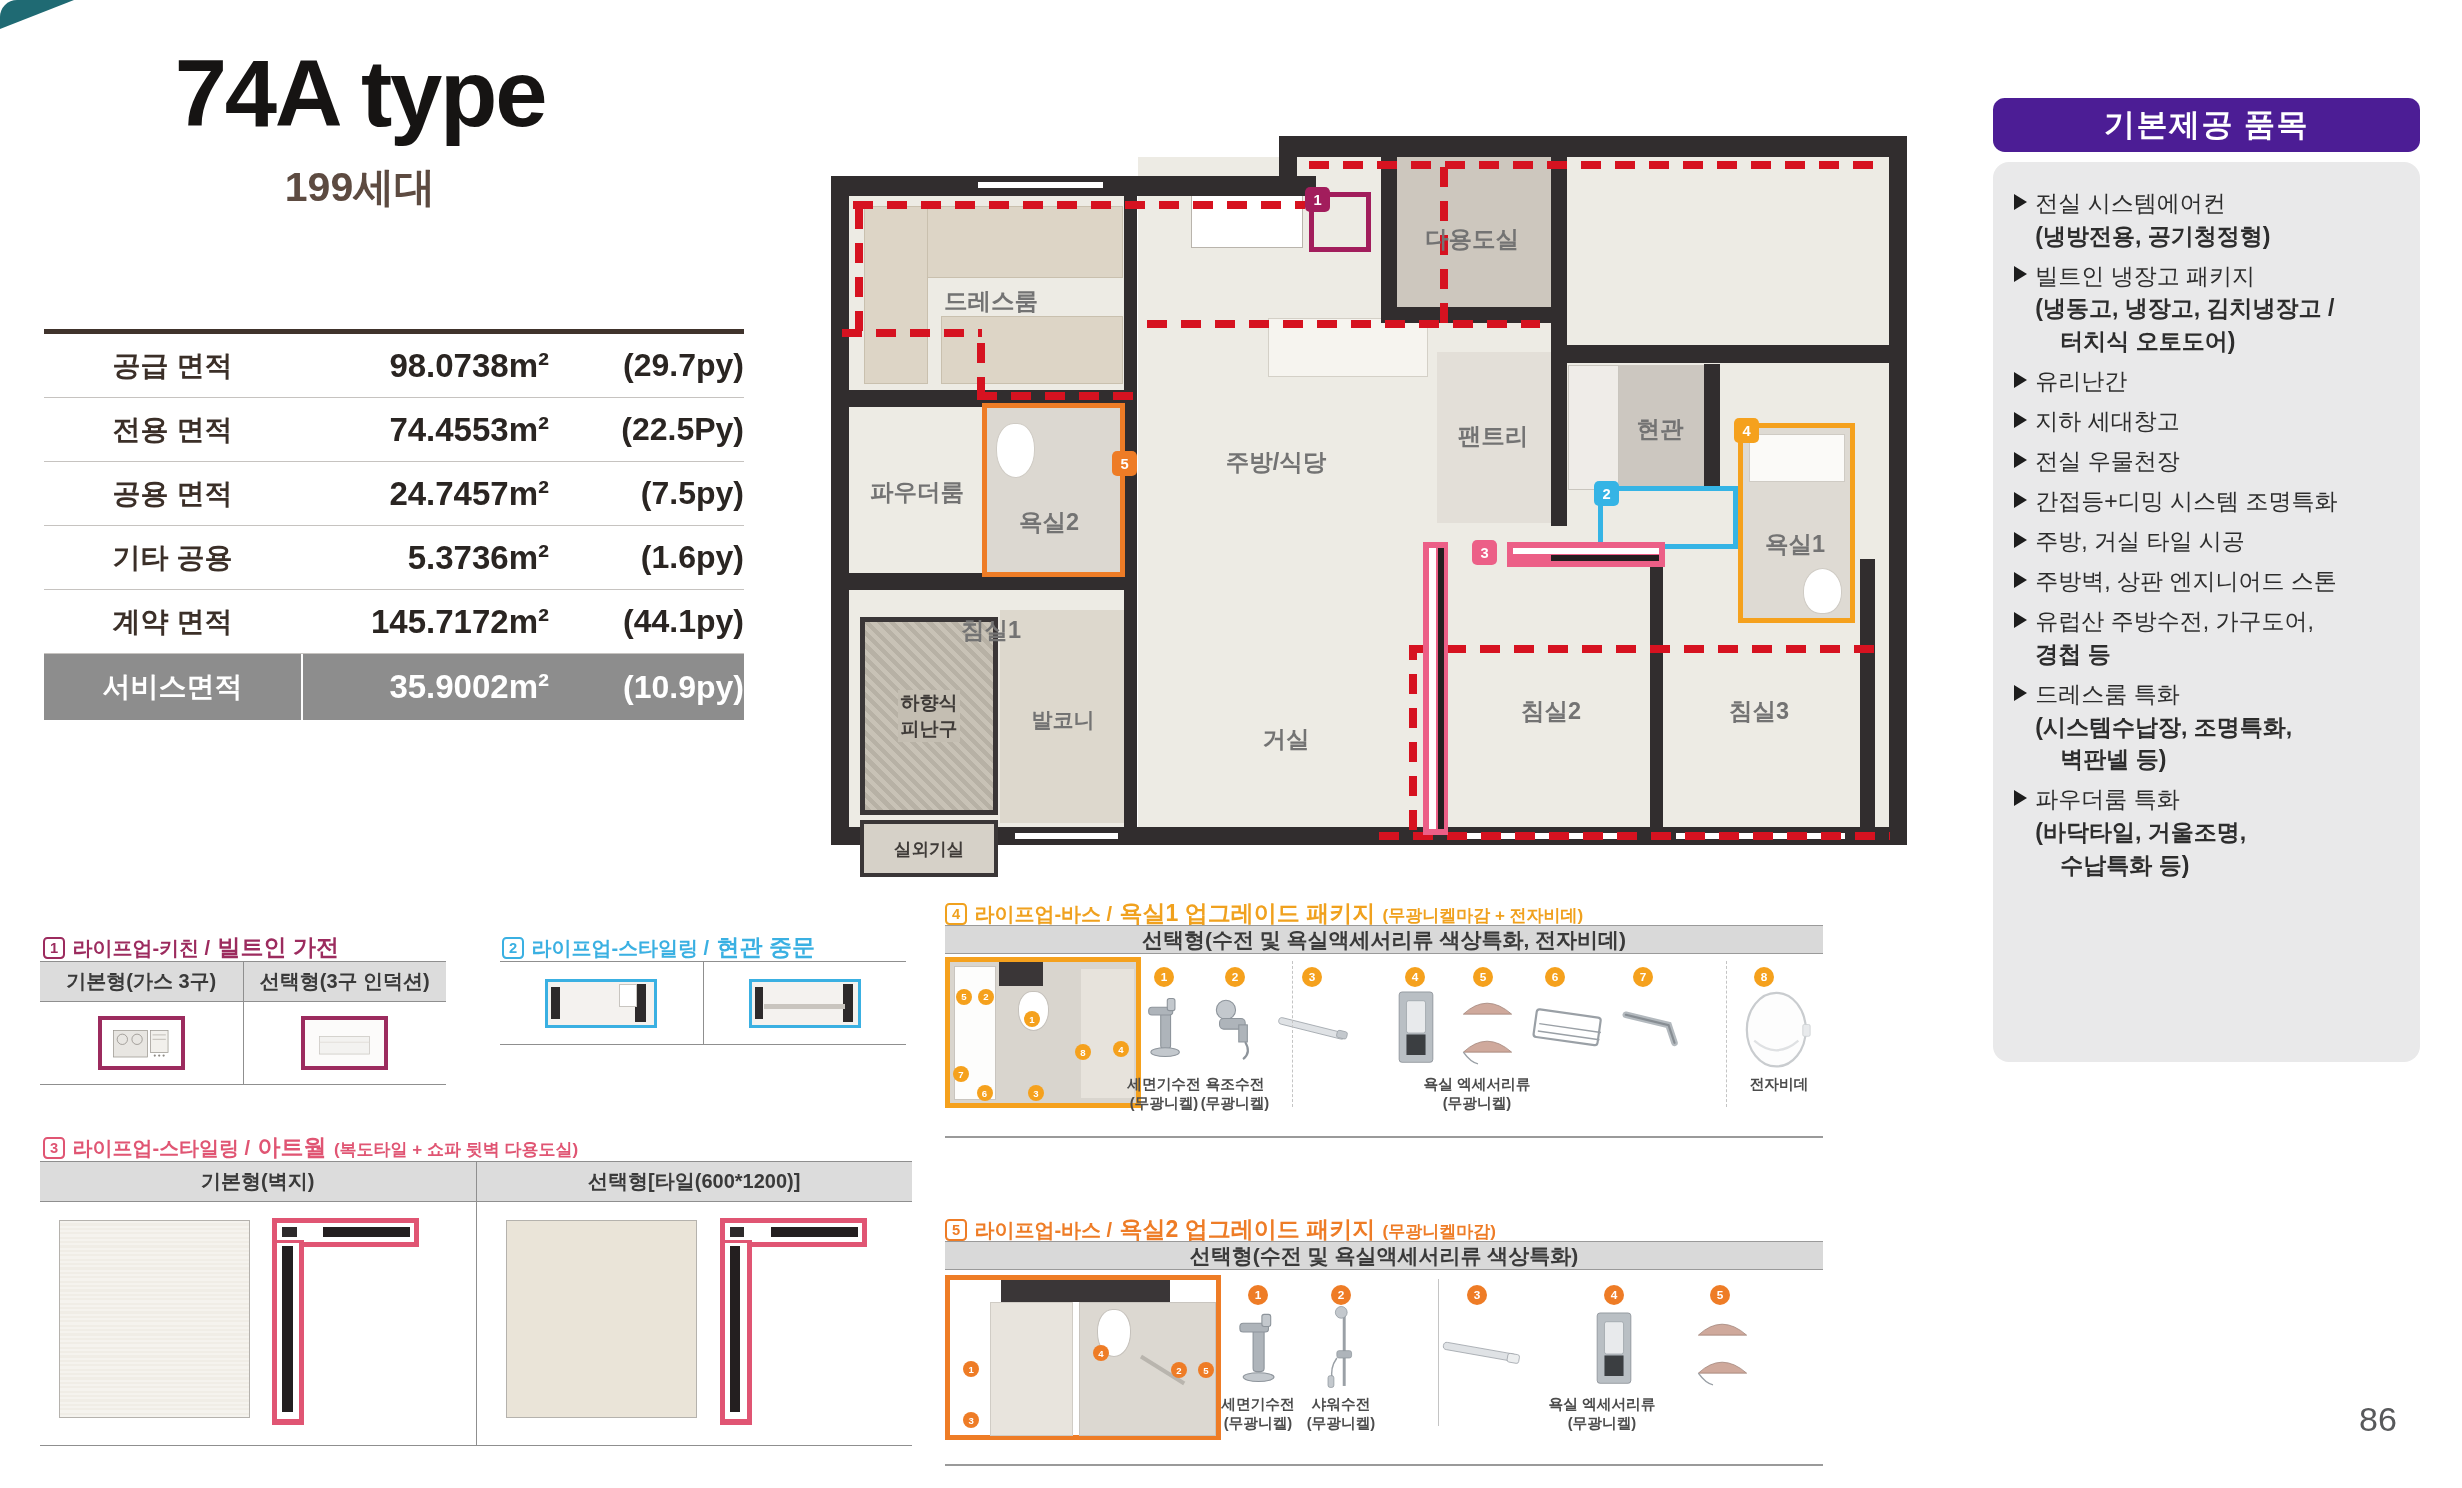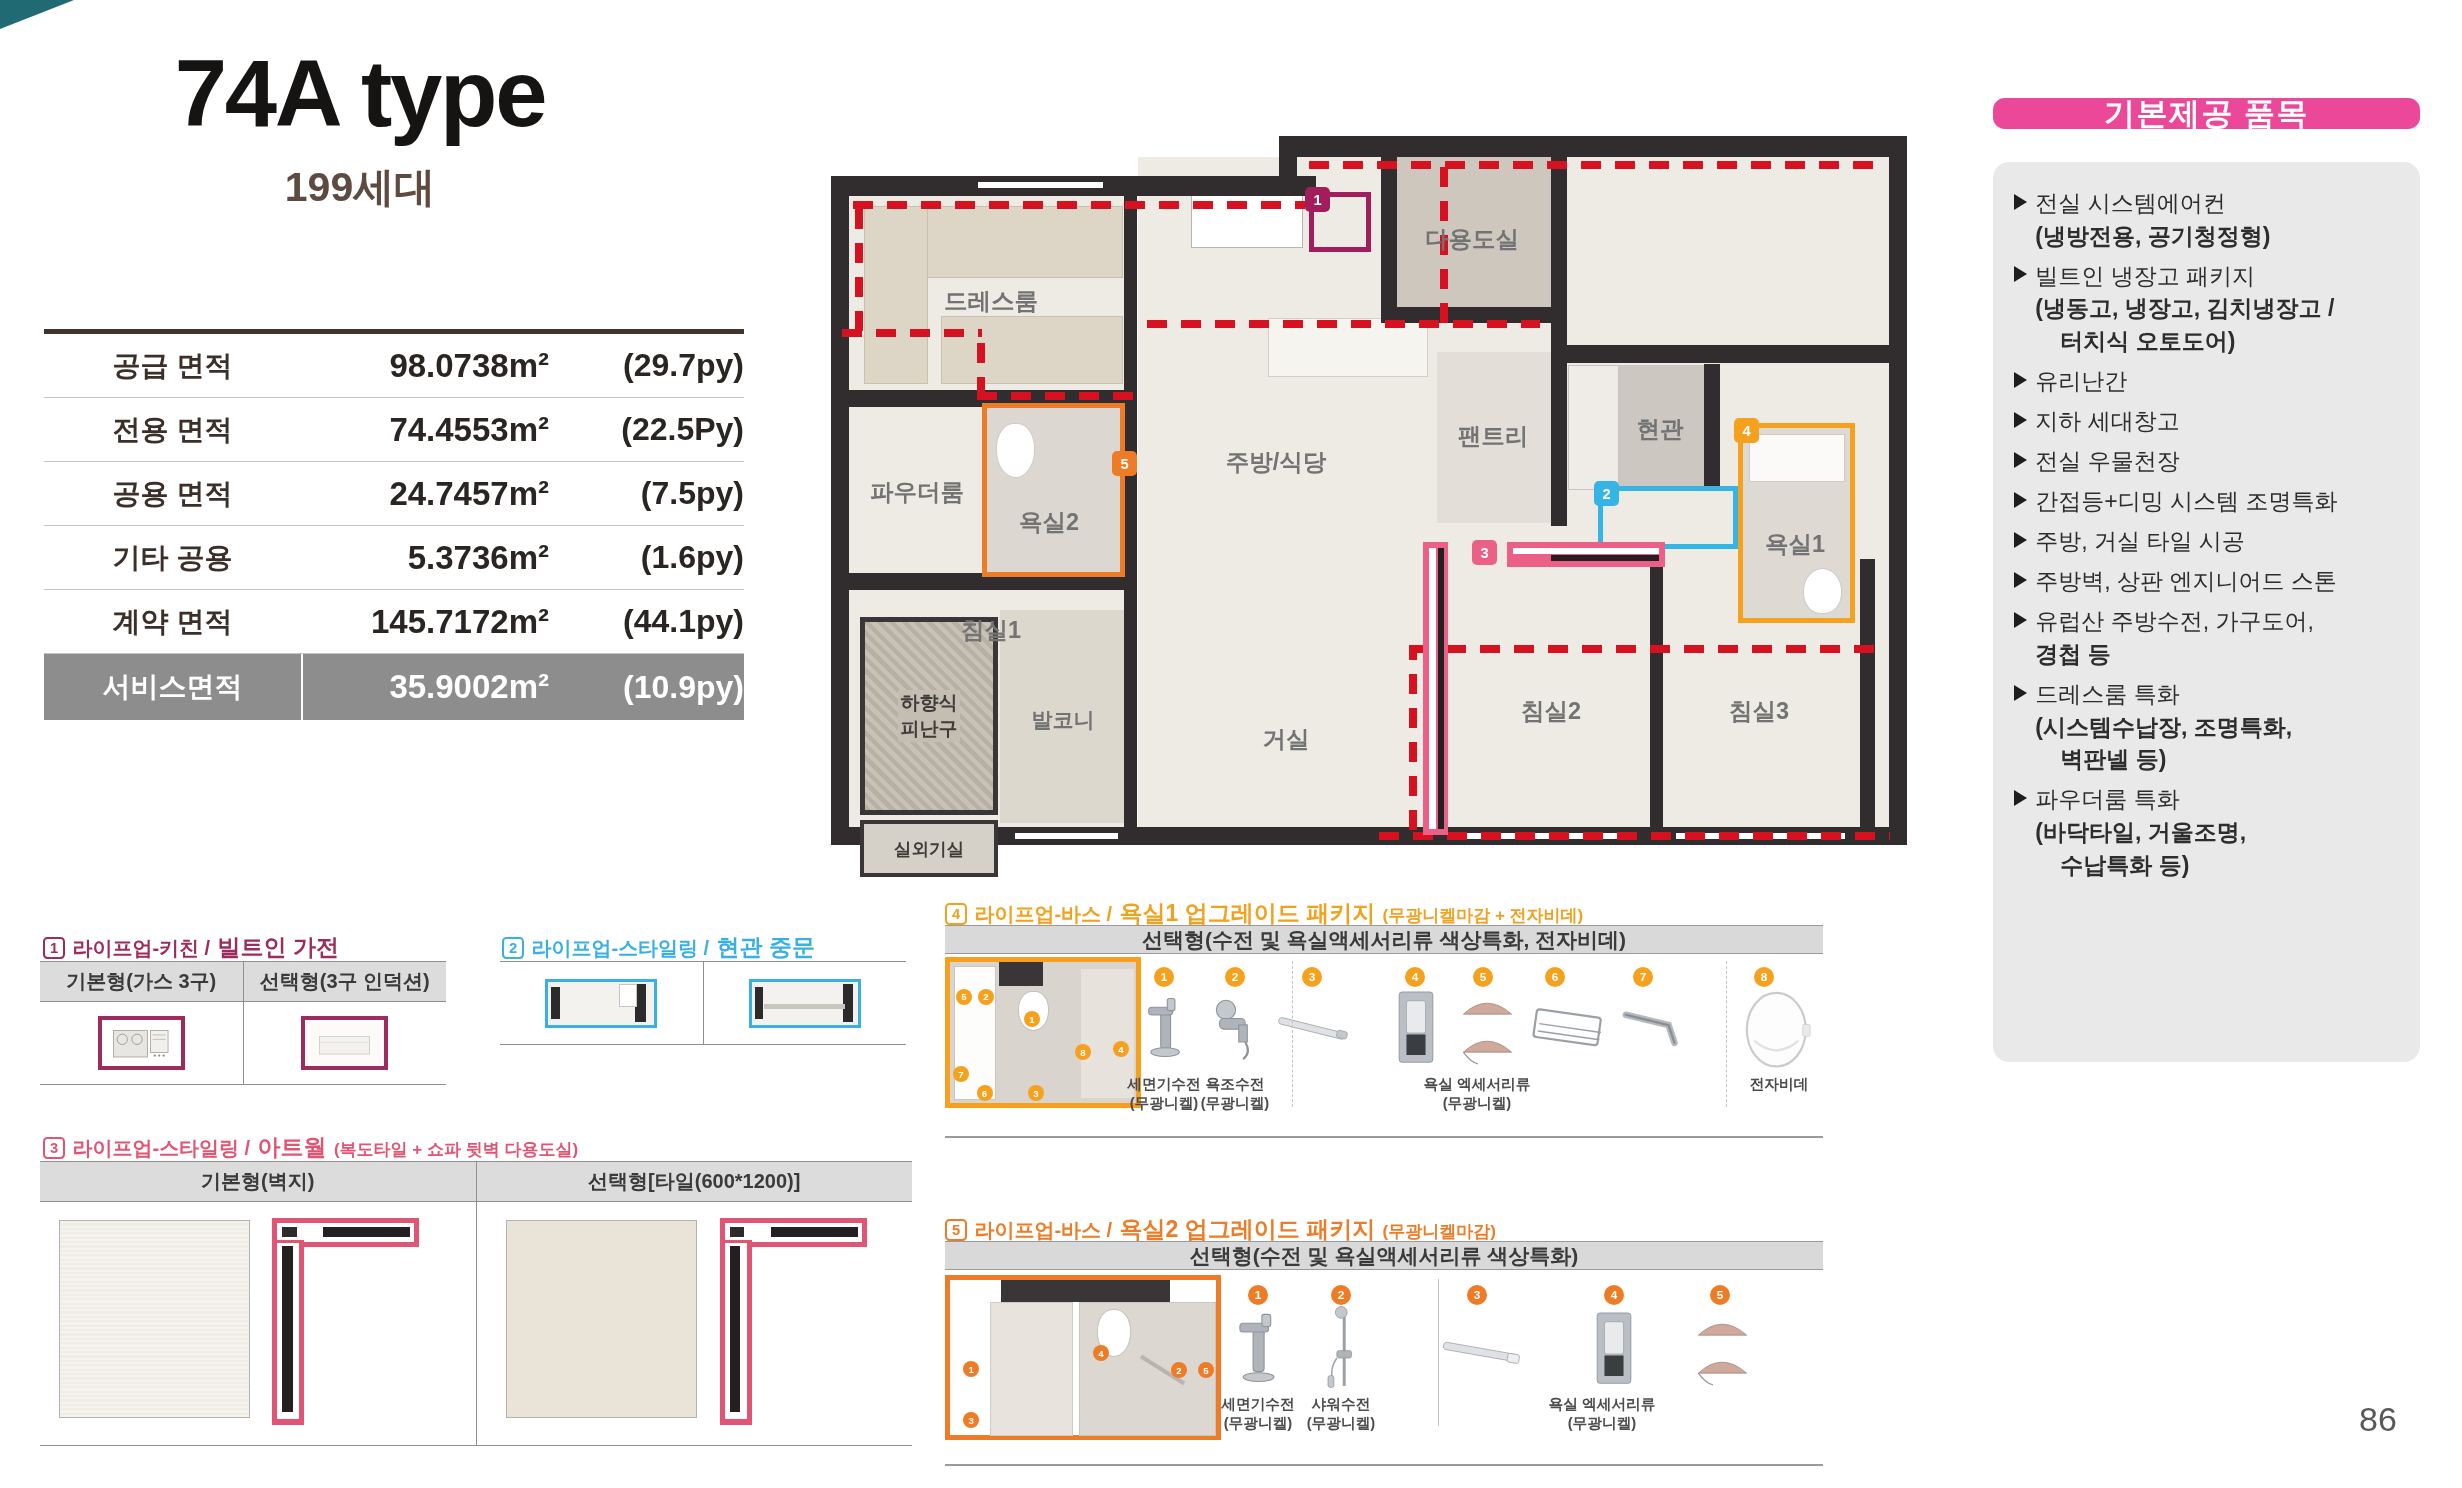--- a/index.html
+++ b/index.html
@@ -1,17 +1,17 @@
 <!DOCTYPE html>
 <html style="font-size:11.8px"><head>
 <meta charset="utf-8">
 <style>
   html,body{margin:0;padding:0;background:#fff;}
   #canvas{position:relative;width:2462px;height:1488px;background:#fff;overflow:hidden;
-          font-family:"Liberation Sans","DejaVu Sans",sans-serif;color:#3d3a37;}
+          font-family:"Liberation Sans","DejaVu Sans",sans-serif;color:#3d3a37;border-radius:17px;}
   .abs{position:absolute;}
   .ctr{text-align:center;}
   
   #corner-tri{width:0;height:0;border-top:29px solid #1f6a73;border-right:74px solid transparent;}
   
   .atable{border-top:5.1px solid #40332c;}
   .arow{display:flex;align-items:center;height:63px;border-bottom:1.5px solid #c6c3c0;}
   .arow .lbl{width:257px;text-align:center;font-size:28px;font-weight:bold;color:#3b2f28;}
   .arow .m2{flex:1;text-align:right;font-size:33px;font-weight:600;color:#2a2522;}
   .arow .py{width:195px;text-align:right;font-size:32px;font-weight:600;color:#2a2522;}
@@ -23,21 +23,21 @@
   #floorplan{left:831px;top:136px;width:1077px;height:742px;}
   .wall{position:absolute;background:#312d2e;}
   .floor{position:absolute;background:#edebe4;}
   .rlabel{position:absolute;transform:translate(-50%,-50%);font-size:23.5px;font-weight:bold;color:#737373;white-space:nowrap;}
   .dash-h{position:absolute;height:8px;background:repeating-linear-gradient(90deg,#d61220 0 20px,transparent 20px 34px);}
   .dash-v{position:absolute;width:8px;background:repeating-linear-gradient(0deg,#d61220 0 20px,transparent 20px 34px);}
   .fpbadge{position:absolute;width:25px;height:25px;border-radius:5.1px;display:flex;align-items:center;justify-content:center;
            color:#fff;font-size:14.7px;font-weight:bold;z-index:6;}
   .optbox{position:absolute;box-sizing:border-box;z-index:4;}
   
-  #provided-header{left:1993px;top:98px;width:427px;height:31px;background:#ec4899;border-radius:11.8px;
+  #provided-header{left:1993px;top:98px;width:427px;height:54px;background:#4c1d95;border-radius:11.8px;
       display:flex;align-items:center;justify-content:center;color:#fff;font-size:31px;font-weight:bold;letter-spacing:1.5px;}
   #provided-body{left:1993px;top:162px;width:427px;height:900px;background:#e9e9ea;border-radius:16px;
       box-sizing:border-box;padding:25px 19px;}
   .pitem{display:flex;margin-bottom:7.4px;}
   .pbullet{width:0;height:0;border-left:13.2px solid #1d1d1d;border-top:8px solid transparent;border-bottom:8px solid transparent;
       margin:6.6px 8.8px 0 1.5px;flex:none;}
   .pmain{font-size:23px;font-weight:normal;color:#2d2d2d;line-height:1.42;}
   .psub{font-size:23px;font-weight:600;color:#2d2d2d;line-height:1.42;padding-left:25px;}
   
   .secttl{position:absolute;display:flex;align-items:baseline;gap:7.4px;white-space:nowrap;}

